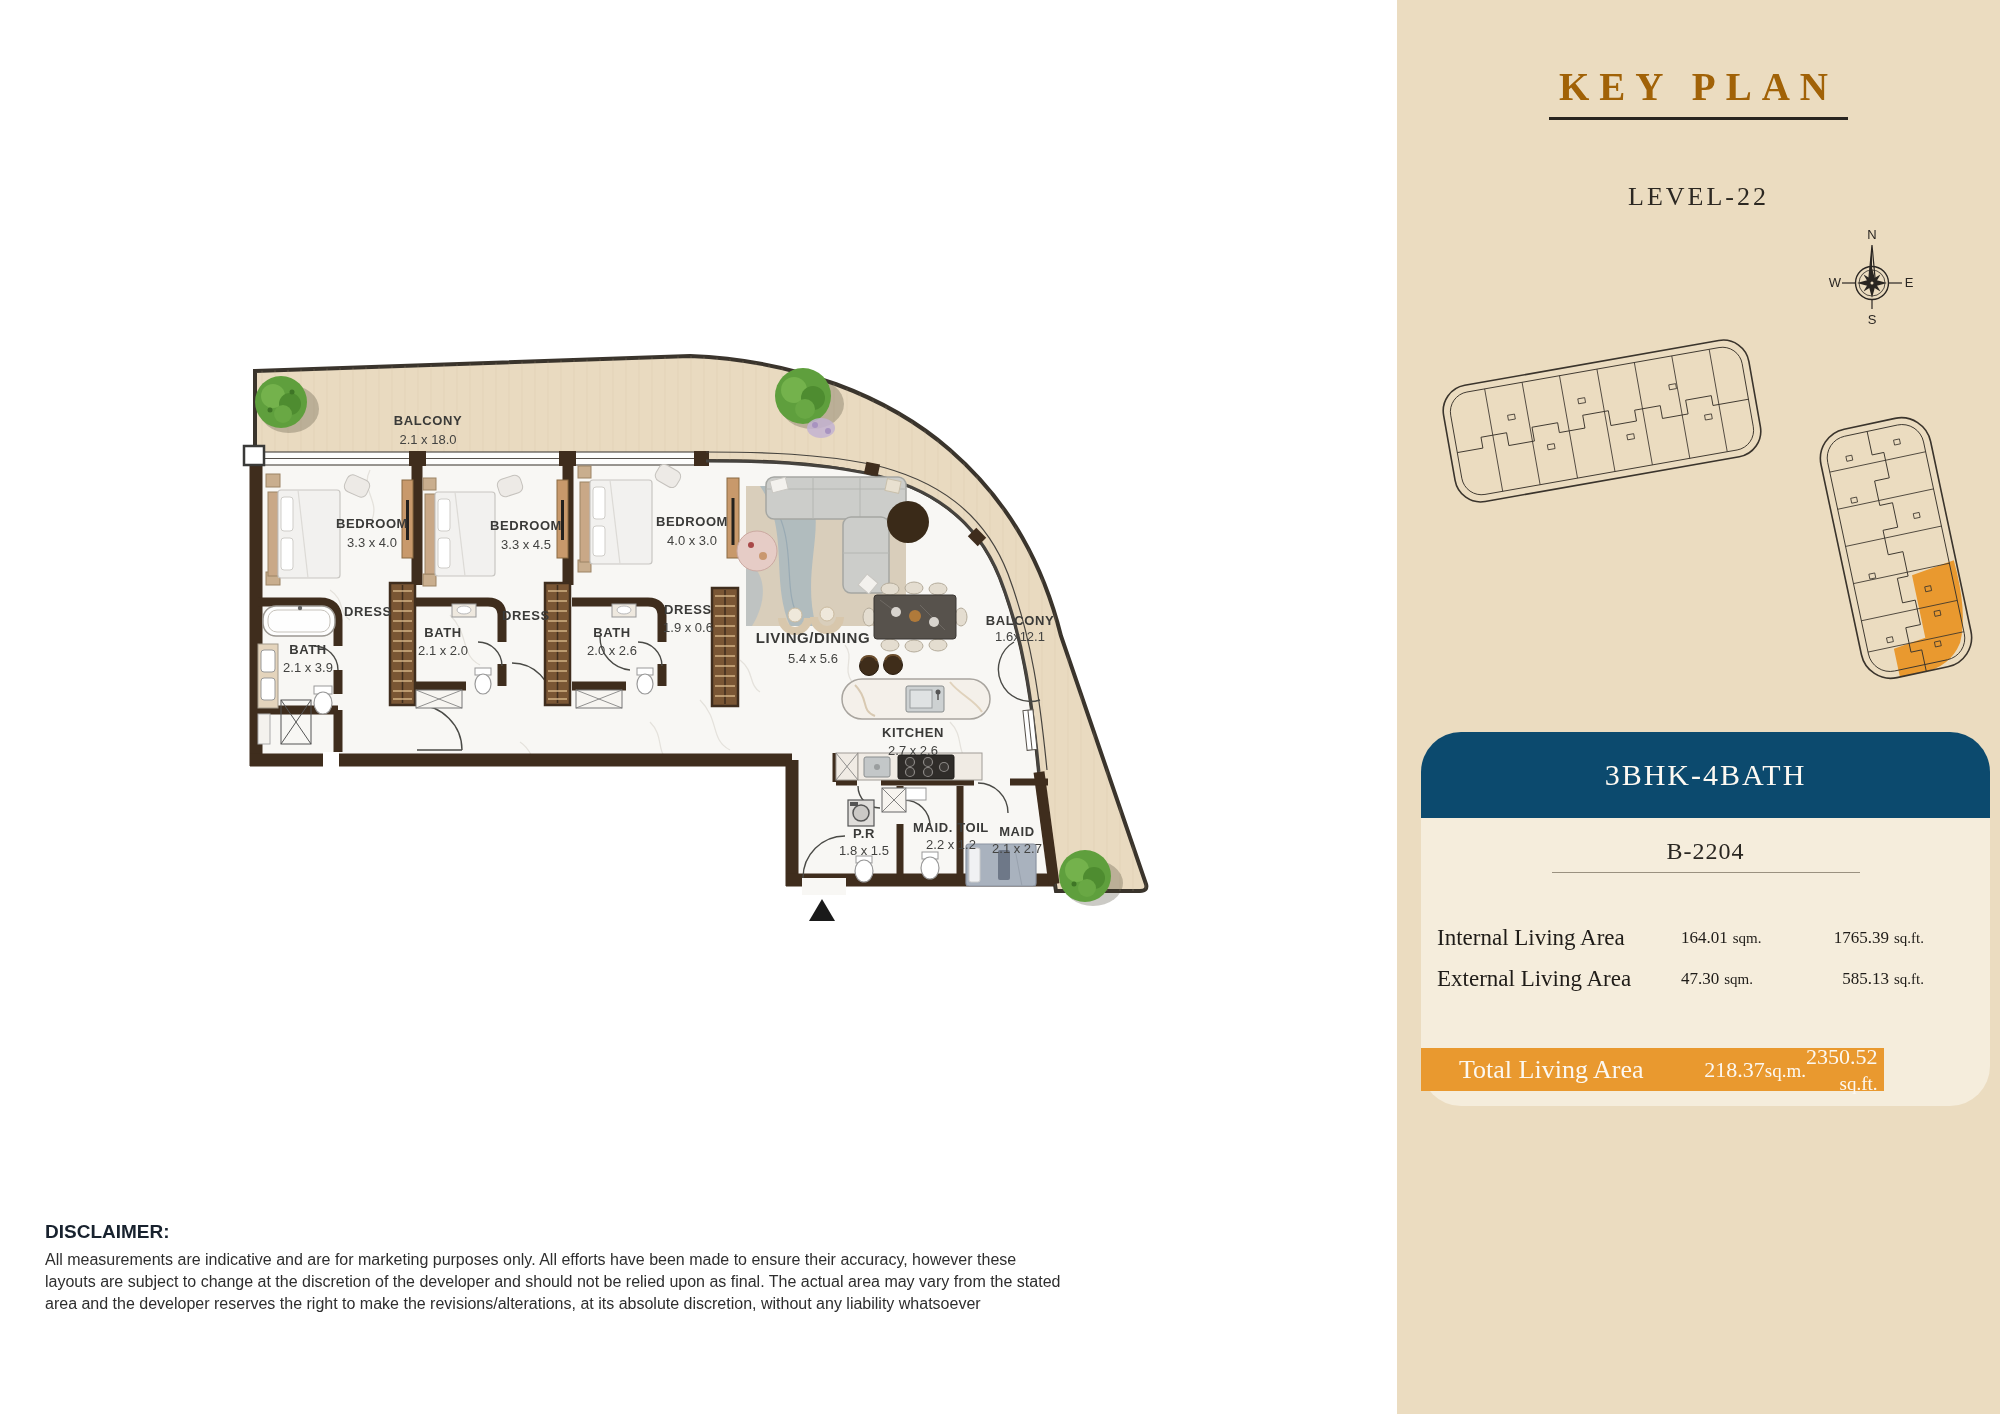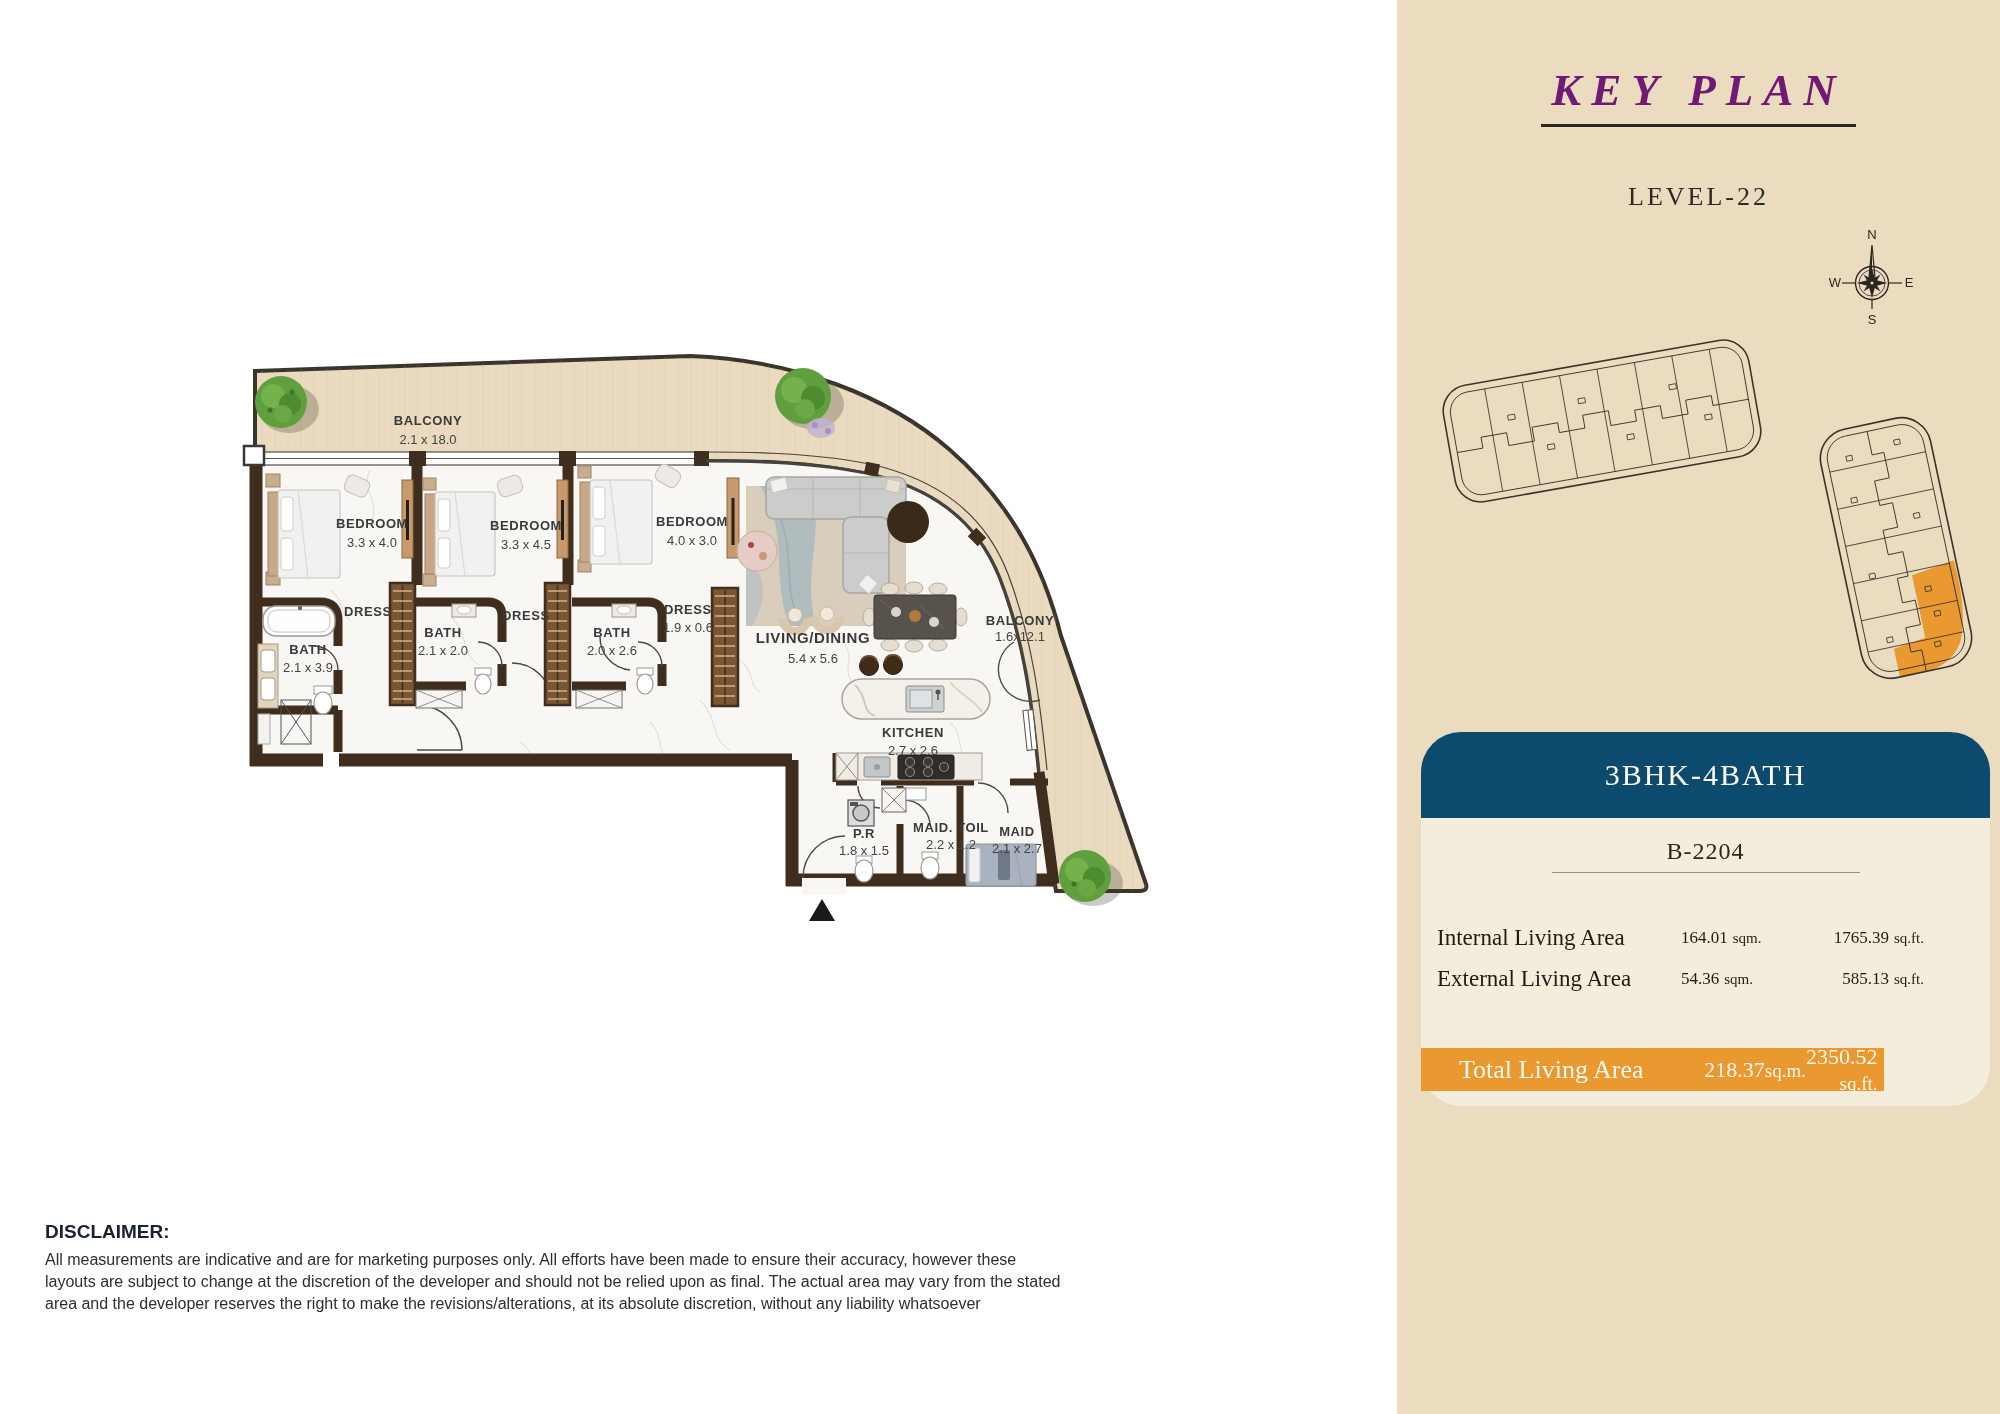--- a/index.html
+++ b/index.html
@@ -1,23 +1,23 @@
 <!DOCTYPE html>
 <html><head>
 <meta charset="utf-8">
 <style>
   html,body{margin:0;padding:0;background:#fff;}
   #canvas{position:relative;width:2000px;height:1414px;background:#FFFFFF;overflow:hidden;
           font-family:"Liberation Sans",sans-serif;}
   
   #panel{position:absolute;left:1397px;top:0;width:603px;height:1414px;background:#EBDCC0;}
   #keyplan-title{position:absolute;left:0;right:0;top:64px;text-align:center;}
-  #keyplan-title span{display:inline-block;font-family:"Liberation Serif",serif;font-size:45px;
-      letter-spacing:10px;color:#701a75;font-weight:600;padding:0 10px 8px 10px;
-      border-bottom:3px solid #292520;font-style:italic;}
+  #keyplan-title span{display:inline-block;font-family:"Liberation Serif",serif;font-size:39px;
+      letter-spacing:10px;color:#a16207;font-weight:600;padding:0 10px 8px 10px;
+      border-bottom:3px solid #292520;}
   #level-label{position:absolute;left:0;right:0;top:182px;text-align:center;
       font-family:"Liberation Serif",serif;font-size:26px;letter-spacing:3px;color:#2C2822;}
   
   #unit-card{position:absolute;left:24px;top:732px;width:569px;height:374px;}
   #card-header{position:absolute;left:0;top:0;width:100%;height:86px;background:#0c4a6e;
       border-radius:40px 40px 0 0;display:flex;align-items:center;justify-content:center;}
   #card-header span{font-family:"Liberation Serif",serif;font-size:30px;letter-spacing:2px;color:#FDF9F2;}
   #card-body{position:absolute;left:0;top:86px;width:100%;height:288px;background:#F5EDDC;
       border-radius:0 0 40px 40px;}
   #unit-number{margin:20px auto 0 auto;text-align:center;font-family:"Liberation Serif",serif;
@@ -638,21 +638,21 @@
         <div id="unit-number">B-2204</div>
         <div id="unit-divider"></div>
         <div id="area-rows">
           <div class="area-row">
             <div class="area-label">Internal Living Area</div>
             <div class="area-sqm"><span>164.01</span><span class="area-sqm-unit">sqm.</span></div>
             <div class="area-sqft"><span>1765.39</span><span class="area-sqft-unit">sq.ft.</span></div>
           </div>
           <div class="area-row">
             <div class="area-label">External Living Area</div>
-            <div class="area-sqm"><span>54.36</span><span class="area-sqm-unit">sqm.</span></div>
+            <div class="area-sqm"><span>47.30</span><span class="area-sqm-unit">sqm.</span></div>
             <div class="area-sqft"><span>585.13</span><span class="area-sqft-unit">sq.ft.</span></div>
           </div>
         </div>
       </div>
     </div>
     <div id="total-bar">
       <div id="total-label">Total Living Area</div>
       <div id="total-sqm"><span>218.37</span><span class="unit-sm">sq.m.</span></div>
       <div id="total-sqft"><span>2350.52</span> <span class="unit-sm">sq.ft.</span></div>
     </div>

